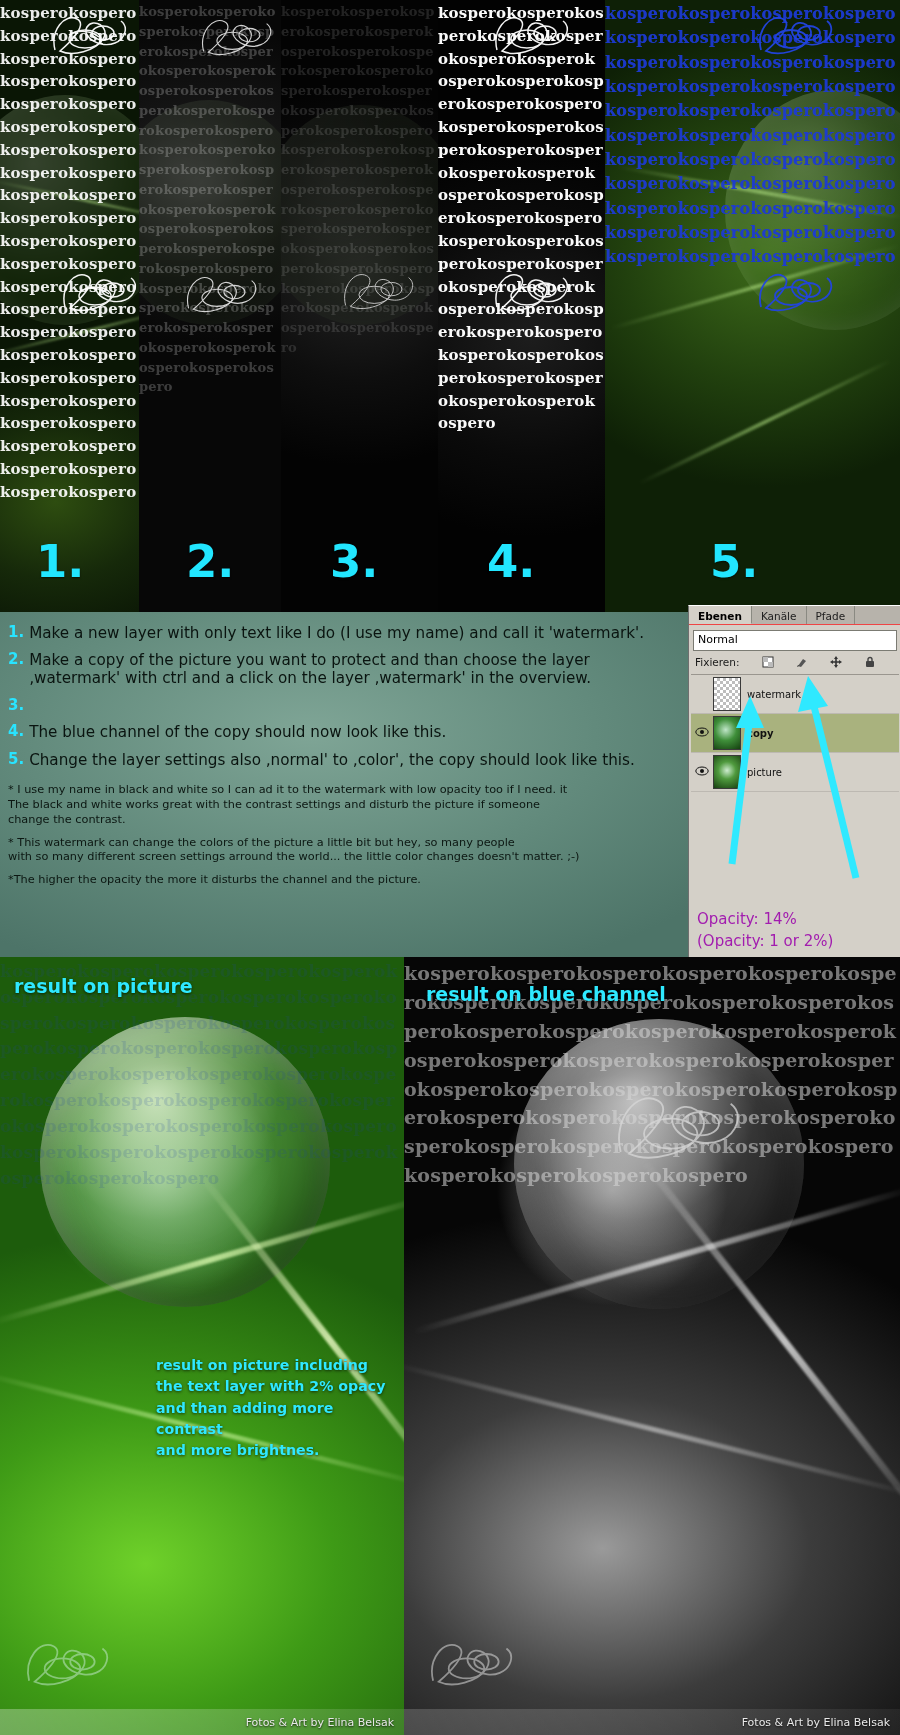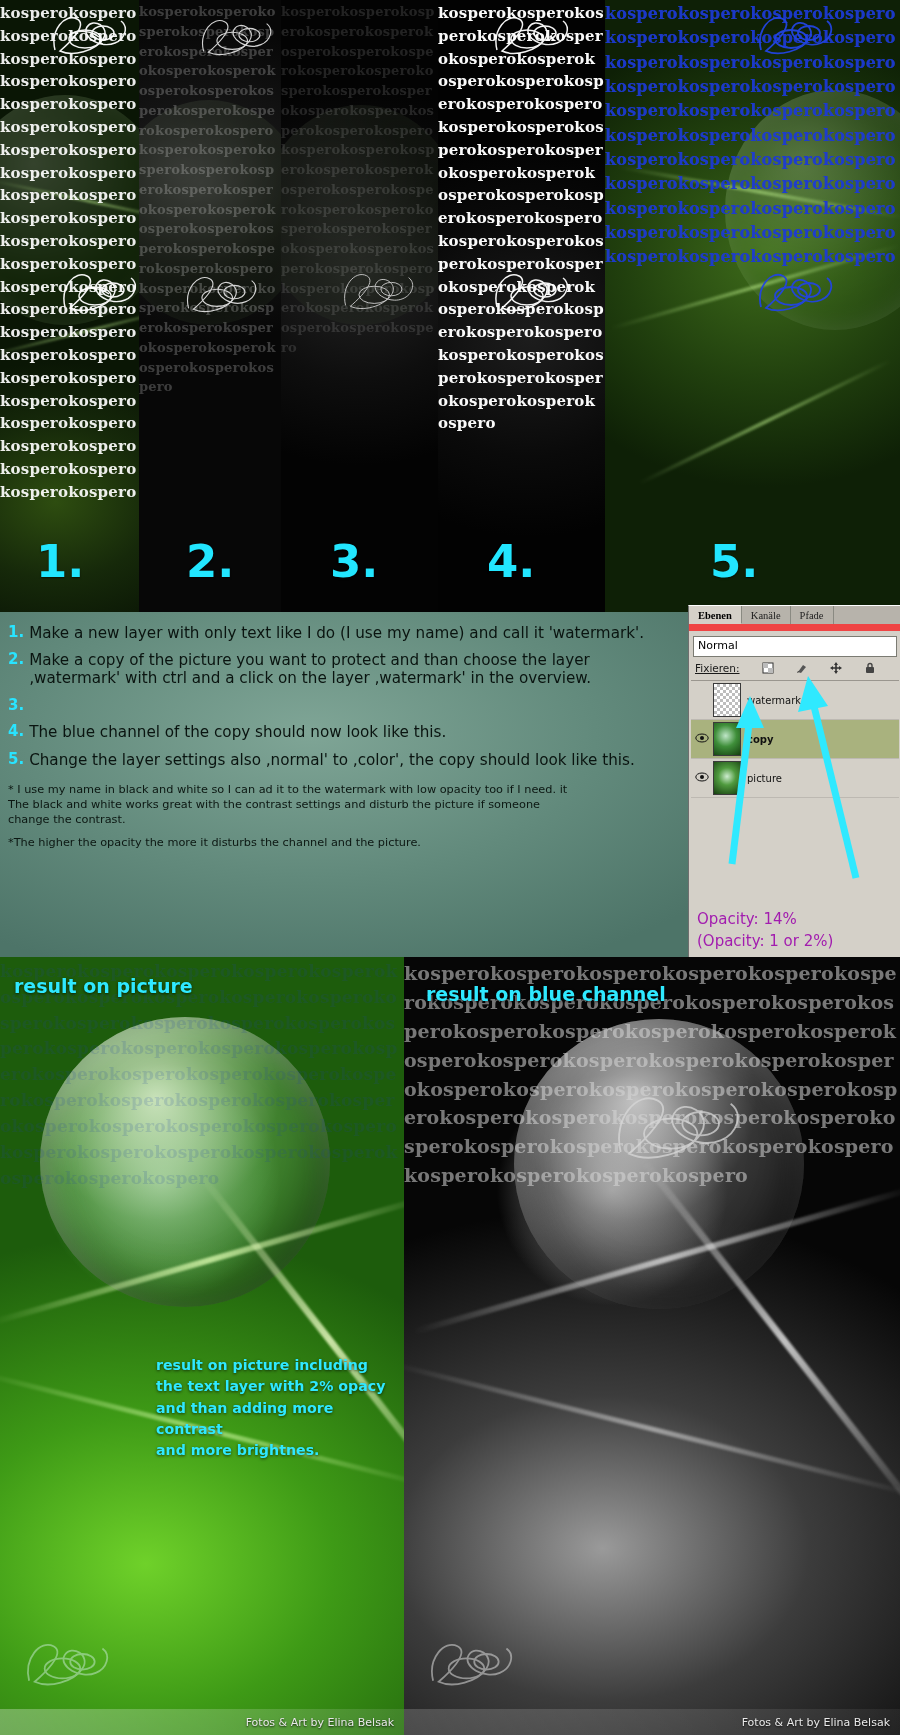--- a/index.html
+++ b/index.html
@@ -61,27 +61,27 @@
   .step{display:flex;align-items:flex-start;margin:0 0 9px 0;}
   .step .sn{color:#29e4ff;font-size:15px;font-weight:bold;flex:0 0 auto;margin-right:5px;line-height:1.18;
             font-family:"DejaVu Sans",sans-serif;}
   .step .st{color:#0a1410;font-size:15.2px;line-height:1.2;font-family:"DejaVu Sans",sans-serif;}
   .note{color:#0c1712;font-size:11.3px;line-height:1.32;margin:0 0 8px 0;font-family:"DejaVu Sans",sans-serif;}
 
   
   .pal{position:absolute;left:688px;top:605px;width:212px;height:352px;
        background:#d4d0c8;border-left:1px solid #6f6f6f;border-top:1px solid #fff;
        font-family:"DejaVu Sans",sans-serif;}
-  .tabs{display:flex;height:18px;background:#b7b3ab;border-bottom:7px solid #ef4444;font-family:Liberation Serif, serif;}
+  .tabs{display:flex;height:18px;background:#b7b3ab;border-bottom:1px solid #ef4444;}
   .tab{flex:0 0 auto;padding:2px 9px 0 9px;font-size:10.5px;color:#1d1d1d;
        border-right:1px solid #8a8a82;line-height:16px;}
   .tab.active{background:#d4d0c8;color:#000;font-weight:bold;border-bottom:1px solid #d4d0c8;}
   .mode{margin:5px 4px 3px 4px;height:17px;background:#fff;border:1px solid #7b7b73;
         font-size:11px;color:#000;padding:1px 4px;line-height:15px;}
-  .fix{display:flex;align-items:center;gap:22px;padding:2px 6px 4px 6px;font-size:10.5px;color:#1a1a1a;text-decoration:underline;}
+  .fix{display:flex;align-items:center;gap:22px;padding:2px 6px 4px 6px;font-size:10.5px;color:#1a1a1a;}
   .ic{width:12px;height:12px;display:inline-block;}
   .rows{margin:2px 2px 0 2px;background:#d4d0c8;border-top:1px solid #9a968f;}
   .row{display:flex;align-items:center;height:38px;border-bottom:1px solid #bdb9b2;}
   .row.sel{background:#a9b27e;}
   .eye{width:22px;text-align:center;font-size:11px;color:#111;}
   .thumb{width:26px;height:32px;border:1px solid #3a3a3a;background:#fff;margin-right:6px;flex:0 0 auto;}
   .thumb.checker{background-image:
       linear-gradient(45deg,#bdbdbd 25%,transparent 25%,transparent 75%,#bdbdbd 75%),
       linear-gradient(45deg,#bdbdbd 25%,transparent 25%,transparent 75%,#bdbdbd 75%);
       background-size:6px 6px;background-position:0 0,3px 3px;background-color:#fff;}
@@ -263,20 +263,22 @@
         <span class="st">The blue channel of the copy should now look like this.</span>
       </div>
       <div class="step" style="margin-bottom:14px">
         <span class="sn">5.</span>
         <span class="st">Change the layer settings also ‚normal' to ‚color', the copy should look like this.</span>
       </div>
 
       <div class="note" style="white-space:pre-line">* I use my name in black and white so I can ad it to the watermark with low opacity too if I need. it
 The black and white works great with the contrast settings and disturb the picture if someone
 change the contrast.</div>
+      <div class="note" style="white-space:pre-line">* This watermark can change the colors of the picture a little bit but hey, so many people
+with so many different screen settings arround the world... the little color changes doesn't matter. ;-)</div>
       <div class="note">*The higher the opacity the more it disturbs the channel and the picture.</div>
     </div>
   </div>
 
   <div class="pal">
     <div class="tabs">
       <div class="tab active">Ebenen</div>
       <div class="tab">Kanäle</div>
       <div class="tab">Pfade</div>
     </div>

